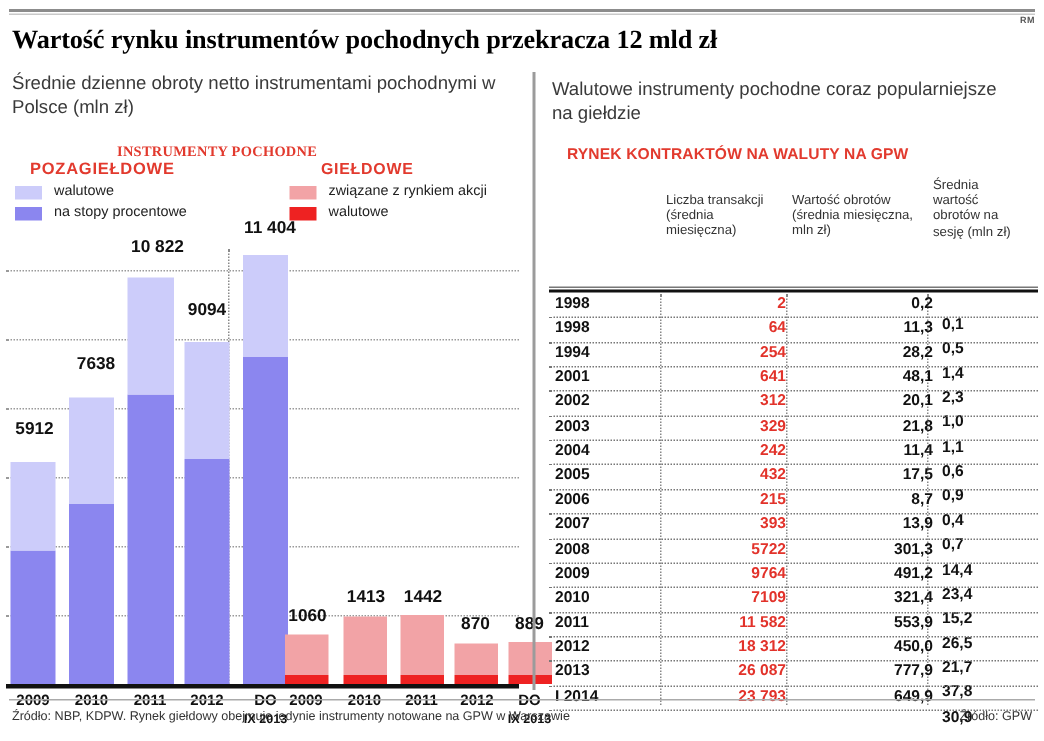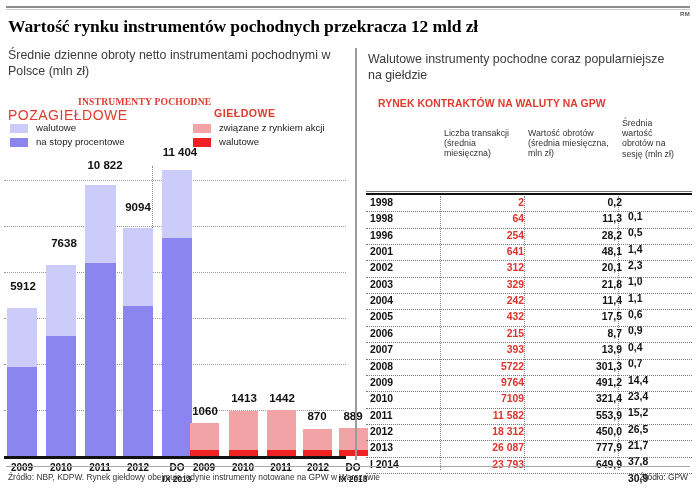--- a/index.html
+++ b/index.html
@@ -16,21 +16,21 @@
   .title{position:absolute;left:8px;top:16px;width:660px;
          font-family:"Liberation Serif",serif;font-weight:bold;font-size:17.5px;
          color:#000;letter-spacing:-.1px;}
 
   
   .subhead{position:absolute;left:8px;top:48px;width:330px;font-size:12.4px;
            line-height:15.5px;color:#3a3a3a;}
 
   .legend-title1{position:absolute;left:78px;top:96px;font-size:9.6px;font-weight:bold;
                  color:#e23a2e;letter-spacing:.2px;font-family:Liberation Serif, serif;}
-  .legend-title2{position:absolute;left:8px;top:107px;font-size:14px;font-weight:normal;
+  .legend-title2{position:absolute;left:20px;top:107px;font-size:11px;font-weight:bold;
                  color:#e23a2e;letter-spacing:.5px;}
   .legend-title3{position:absolute;left:214px;top:107px;font-size:10.6px;font-weight:bold;
                  color:#e23a2e;letter-spacing:.5px;}
 
   .lg{position:absolute;font-size:9.6px;color:#222;white-space:nowrap;}
   .sw{position:absolute;width:18px;height:9px;}
 
   
   .chart{position:absolute;left:0;top:160px;width:352px;height:300px;}
   .axis{position:absolute;left:4px;top:296px;width:342px;height:3px;background:#111;}
@@ -214,21 +214,21 @@
       </div>
       <div class="rdot" style="top: 211.35px;"></div>
       <div class="row" style="top: 212.35px;">
         <span class="yr">1998</span>
         <span class="c1">64</span>
         <span class="c2">11,3</span>
         <span class="c3">0,5</span>
       </div>
       <div class="rdot" style="top: 227.7px;"></div>
       <div class="row" style="top: 228.7px;">
-        <span class="yr">1996</span>
+        <span class="yr">1994</span>
         <span class="c1">254</span>
         <span class="c2">28,2</span>
         <span class="c3">1,4</span>
       </div>
       <div class="rdot" style="top: 244.05px;"></div>
       <div class="row" style="top: 245.05px;">
         <span class="yr">2001</span>
         <span class="c1">641</span>
         <span class="c2">48,1</span>
         <span class="c3">2,3</span>

